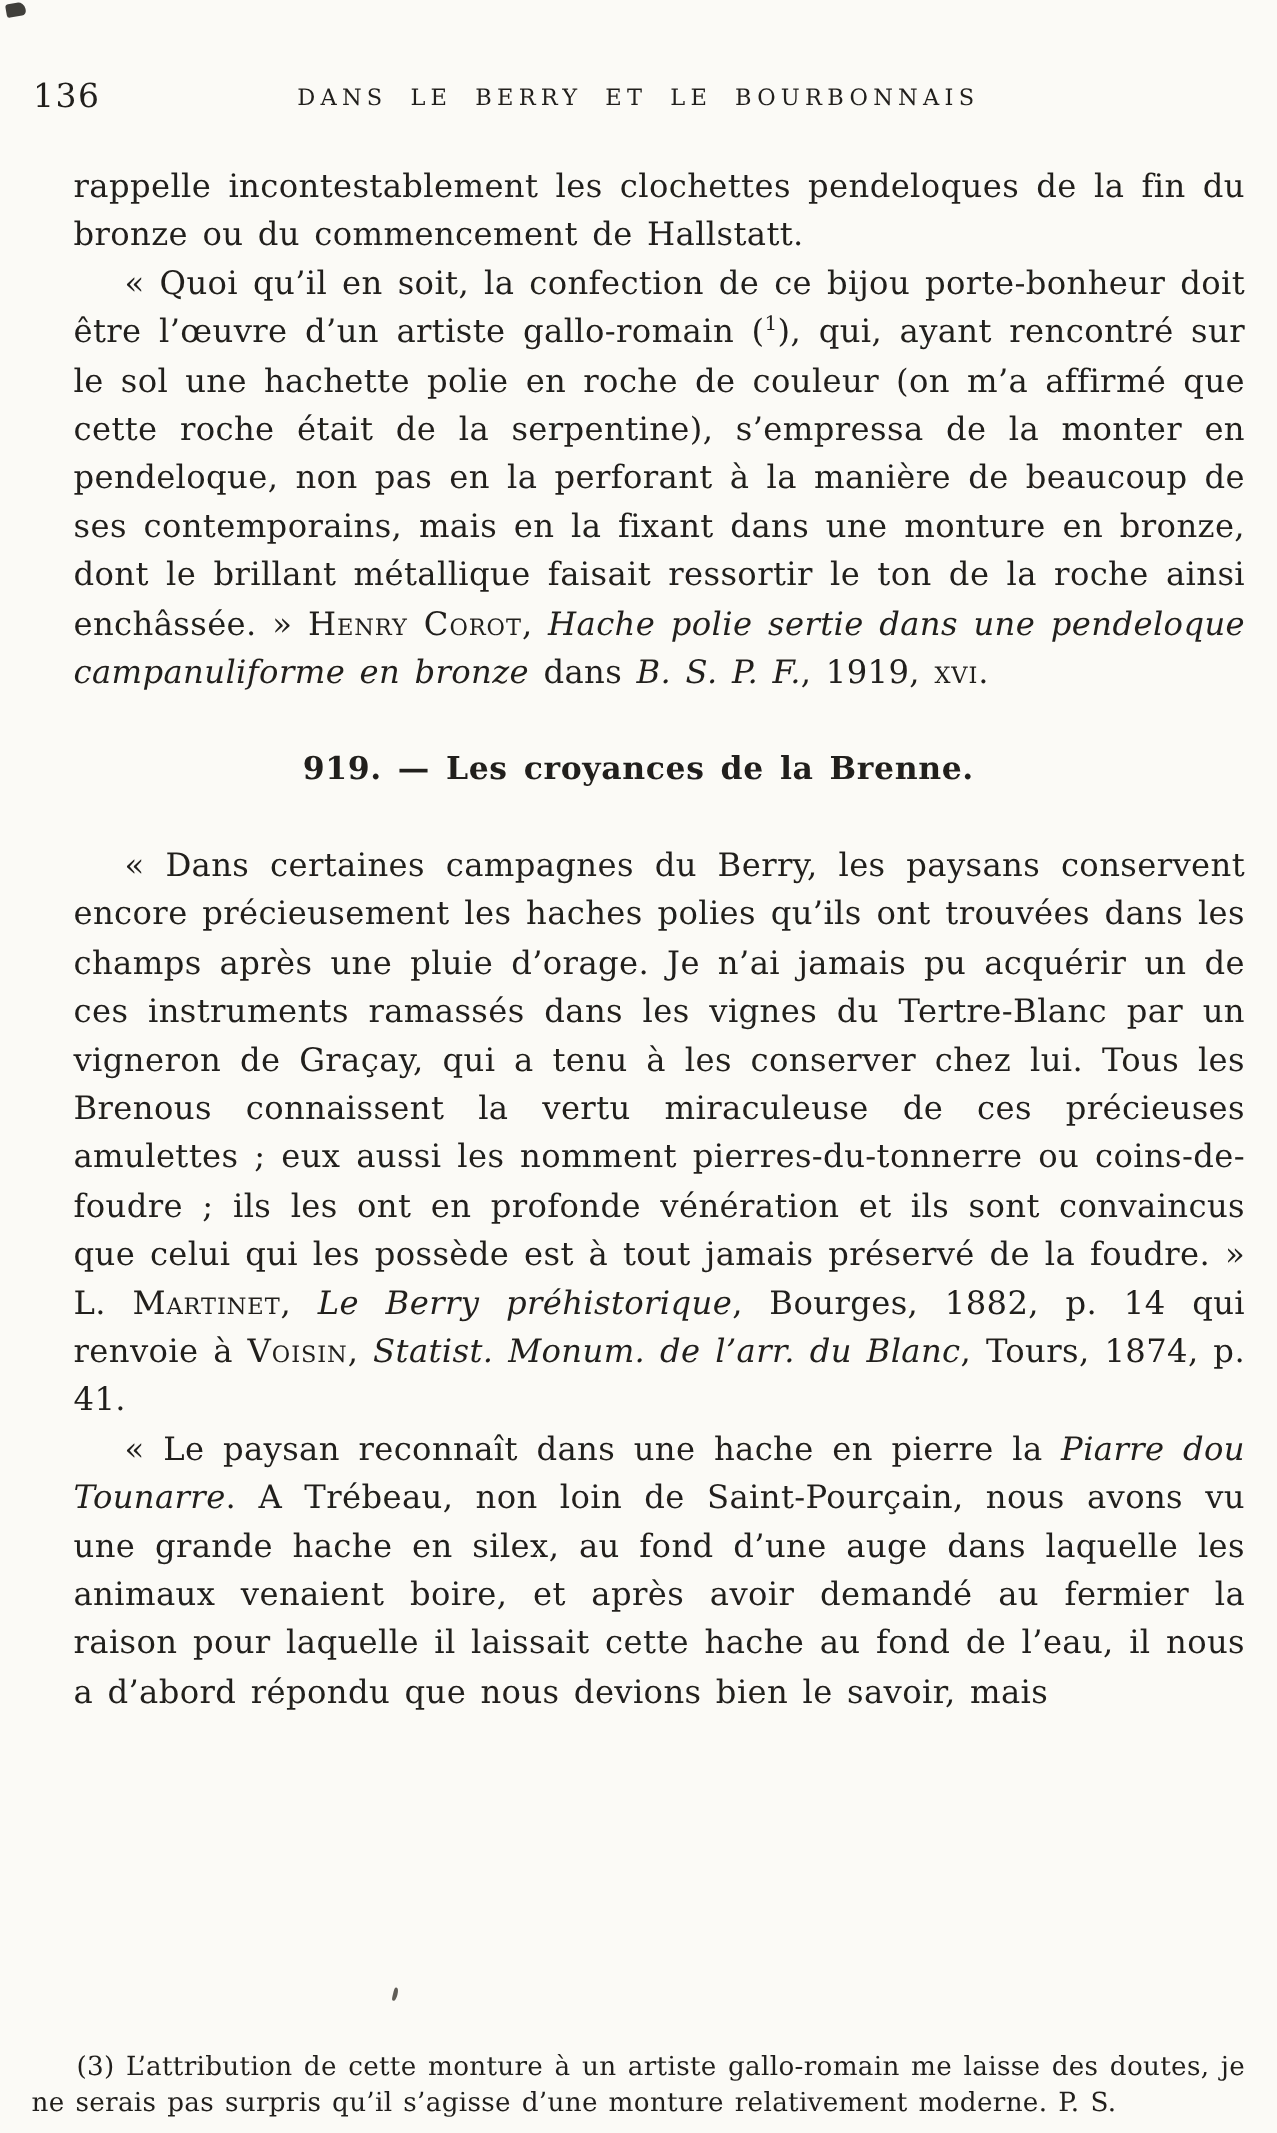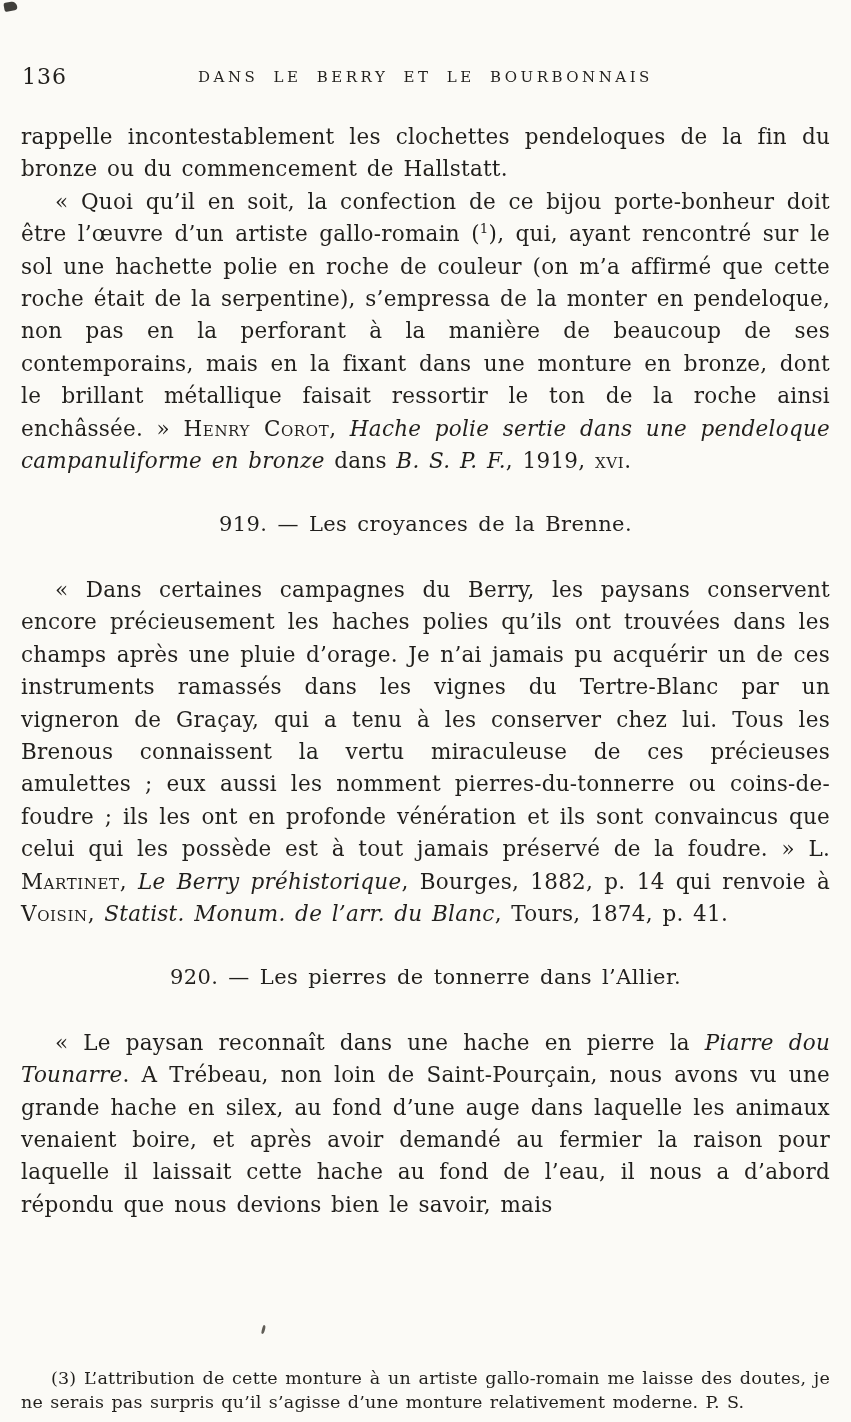--- a/index.html
+++ b/index.html
@@ -6,21 +6,21 @@
   html, body { width: 851px; }
   body {
     width: 851px;
     height: 1422px;
     position: relative;
     overflow: hidden;
     background: #fbfaf6;
     color: #211f1c;
     font-family: "DejaVu Serif", "Liberation Serif", serif;
   }
-  .page { position: absolute; inset: 0; padding: 12px 21px; }
+  .page { position: absolute; inset: 0; padding: 0 21px; }
 
   .artifact-topleft {
     position: absolute; left: 4px; top: 2px;
     width: 13px; height: 9px;
     background: #2b2a27; border-radius: 2px 5px 3px 2px;
     transform: rotate(-10deg); opacity: .9;
   }
   .artifact-fnmark {
     position: absolute; left: 262px; bottom: 88px;
     width: 3px; height: 9px;
@@ -41,25 +41,25 @@
   }
 
   .textblock {
     margin-top: 27px;
     font-size: 21.5px;
     line-height: 32.4px;
     text-align: justify;
     letter-spacing: 0.25px;
     word-spacing: 2.5px;
   }
-  .para { text-indent: 34px; }
+  .para { text-indent: 34px; margin-left: 28px; }
   .para.flush { text-indent: 0; }
   .heading {
     text-align: center; text-indent: 0;
-    font-weight: 400; font-size: 21px;
+    font-weight: 700; font-size: 21px;
     letter-spacing: 0.4px; word-spacing: 3px;
     margin: 31px 0 33px;
   }
   .it { font-style: italic; }
   .sc { font-variant: small-caps; letter-spacing: 0.6px; }
   sup { font-size: 0.62em; vertical-align: super; line-height: 0; }
 
   .footnote {
     position: absolute; left: 21px; right: 21px; bottom: 7px;
     font-size: 17.5px; line-height: 24.6px;
@@ -77,20 +77,19 @@
   <header class="pagehead">
     <span class="pagenum">136</span>
     <span class="runtitle">DANS LE BERRY ET LE BOURBONNAIS</span>
   </header>
 
   <main class="textblock">
       <p class="para flush"><span>rappelle incontestablement les clochettes pendeloques de la fin du bronze ou du commencement de Hallstatt.</span></p>
       <p class="para"><span>« Quoi qu’il en soit, la confection de ce bijou porte-bonheur doit être l’œuvre d’un artiste gallo-romain (</span><sup>1</sup><span>), qui, ayant rencontré sur le sol une hachette polie en roche de couleur (on m’a affirmé que cette roche était de la serpentine), s’empressa de la monter en pendeloque, non pas en la perforant à la manière de beaucoup de ses contemporains, mais en la fixant dans une monture en bronze, dont le brillant métallique faisait ressortir le ton de la roche ainsi enchâssée. » </span><span class="sc">Henry Corot</span><span>, </span><span class="it">Hache polie sertie dans une pendeloque campanuliforme en bronze</span><span> dans </span><span class="it">B. S. P. F.</span><span>, 1919, </span><span class="sc">xvi</span><span>.</span></p>
       <p class="heading"><span>919. — Les croyances de la Brenne.</span></p>
       <p class="para"><span>« Dans certaines campagnes du Berry, les paysans conservent encore précieusement les haches polies qu’ils ont trouvées dans les champs après une pluie d’orage. Je n’ai jamais pu acquérir un de ces instruments ramassés dans les vignes du Tertre-Blanc par un vigneron de Graçay, qui a tenu à les conserver chez lui. Tous les Brenous connaissent la vertu miraculeuse de ces précieuses amulettes ; eux aussi les nomment pierres-du-tonnerre ou coins-de-foudre ; ils les ont en profonde vénération et ils sont convaincus que celui qui les possède est à tout jamais préservé de la foudre. » L. </span><span class="sc">Martinet</span><span>, </span><span class="it">Le Berry préhistorique</span><span>, Bourges, 1882, p. 14 qui renvoie à </span><span class="sc">Voisin</span><span>, </span><span class="it">Statist. Monum. de l’arr. du Blanc</span><span>, Tours, 1874, p. 41.</span></p>
-      <p class="heading"><span>920. — Les pierres de tonnerre dans l’Allier.</span></p>
       <p class="para"><span>« Le paysan reconnaît dans une hache en pierre la </span><span class="it">Piarre dou Tounarre</span><span>. A Trébeau, non loin de Saint-Pourçain, nous avons vu une grande hache en silex, au fond d’une auge dans laquelle les animaux venaient boire, et après avoir demandé au fermier la raison pour laquelle il laissait cette hache au fond de l’eau, il nous a d’abord répondu que nous devions bien le savoir, mais</span></p>
     </main>
 
   <footer class="footnote">
       <p class="fnpara"><span>(3) L’attribution de cette monture à un artiste gallo-romain me laisse des doutes, je ne serais pas surpris qu’il s’agisse d’une monture relativement moderne. P. S.</span></p>
     </footer>
 </div>
 
 </body></html>

